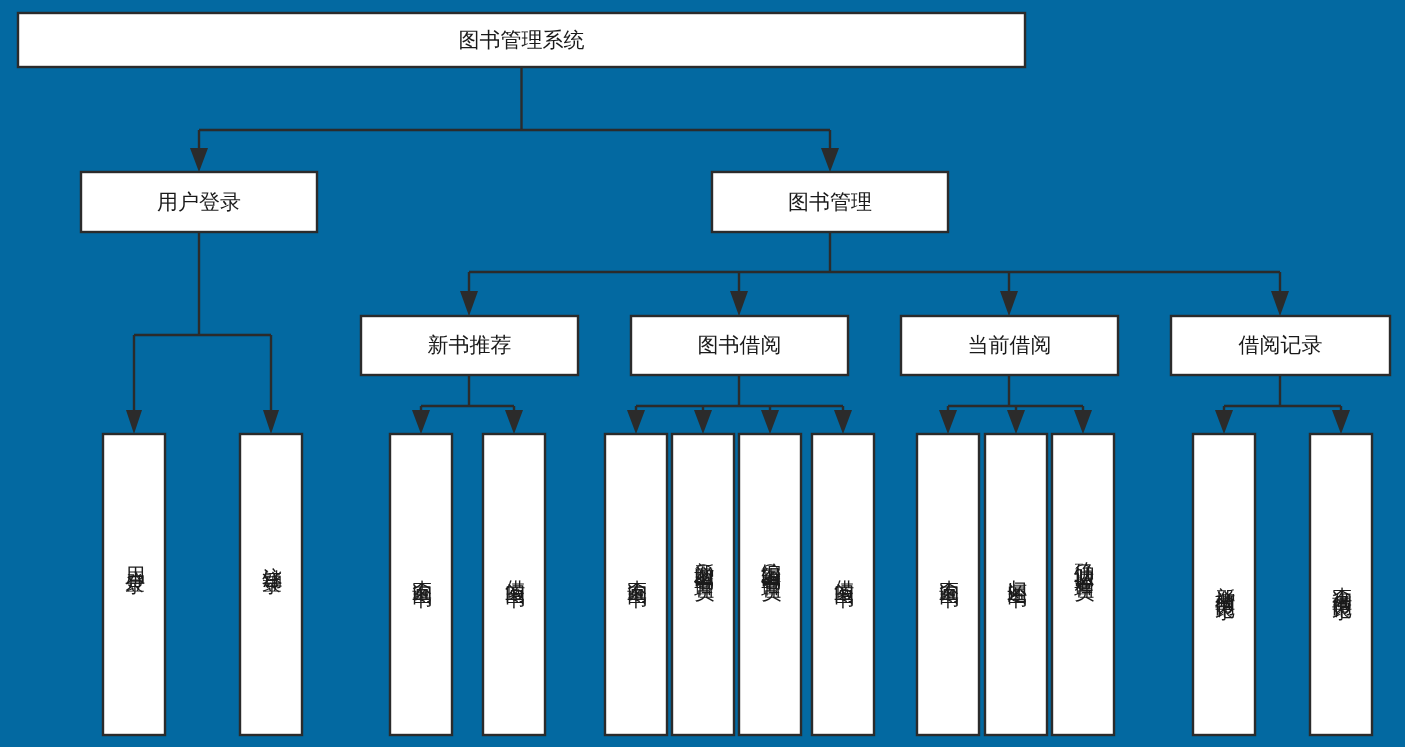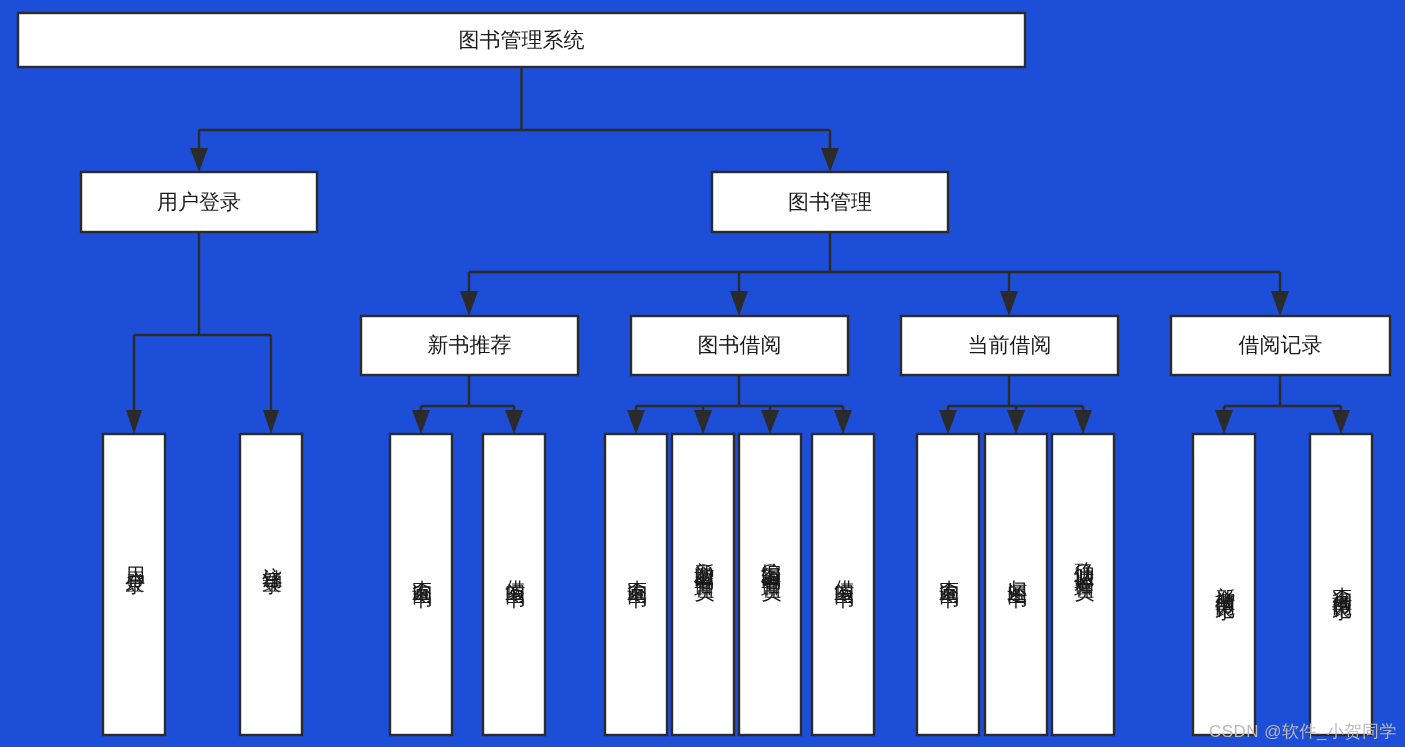--- a/index.html
+++ b/index.html
@@ -8,21 +8,21 @@
     padding: 0;
     background: #ffffff;
   }
   body {
     font-family: "Liberation Sans", "DejaVu Sans", sans-serif;
   }
   #diagram-canvas {
     position: relative;
     width: 1405px;
     height: 747px;
-    background: #1d4ed8;
+    background: #0369a1;
     overflow: hidden;
   }
   svg.flow {
     position: absolute;
     left: 0;
     top: 0;
     width: 1405px;
     height: 747px;
     display: block;
   }
@@ -234,15 +234,14 @@
       <rect class="node-rect" x="1193" y="434" width="62" height="301"></rect>
       <text class="node-label v" x="1224" y="580">新增借阅记录</text>
     </g>
     <g>
       <rect class="node-rect" x="1310" y="434" width="62" height="301"></rect>
       <text class="node-label v" x="1341" y="580">查询借阅记录</text>
     </g>
 
   </svg>
 
-  <div class="watermark-text">CSDN @软件_小贺同学</div>
 
 </div>
 
 </body></html>

